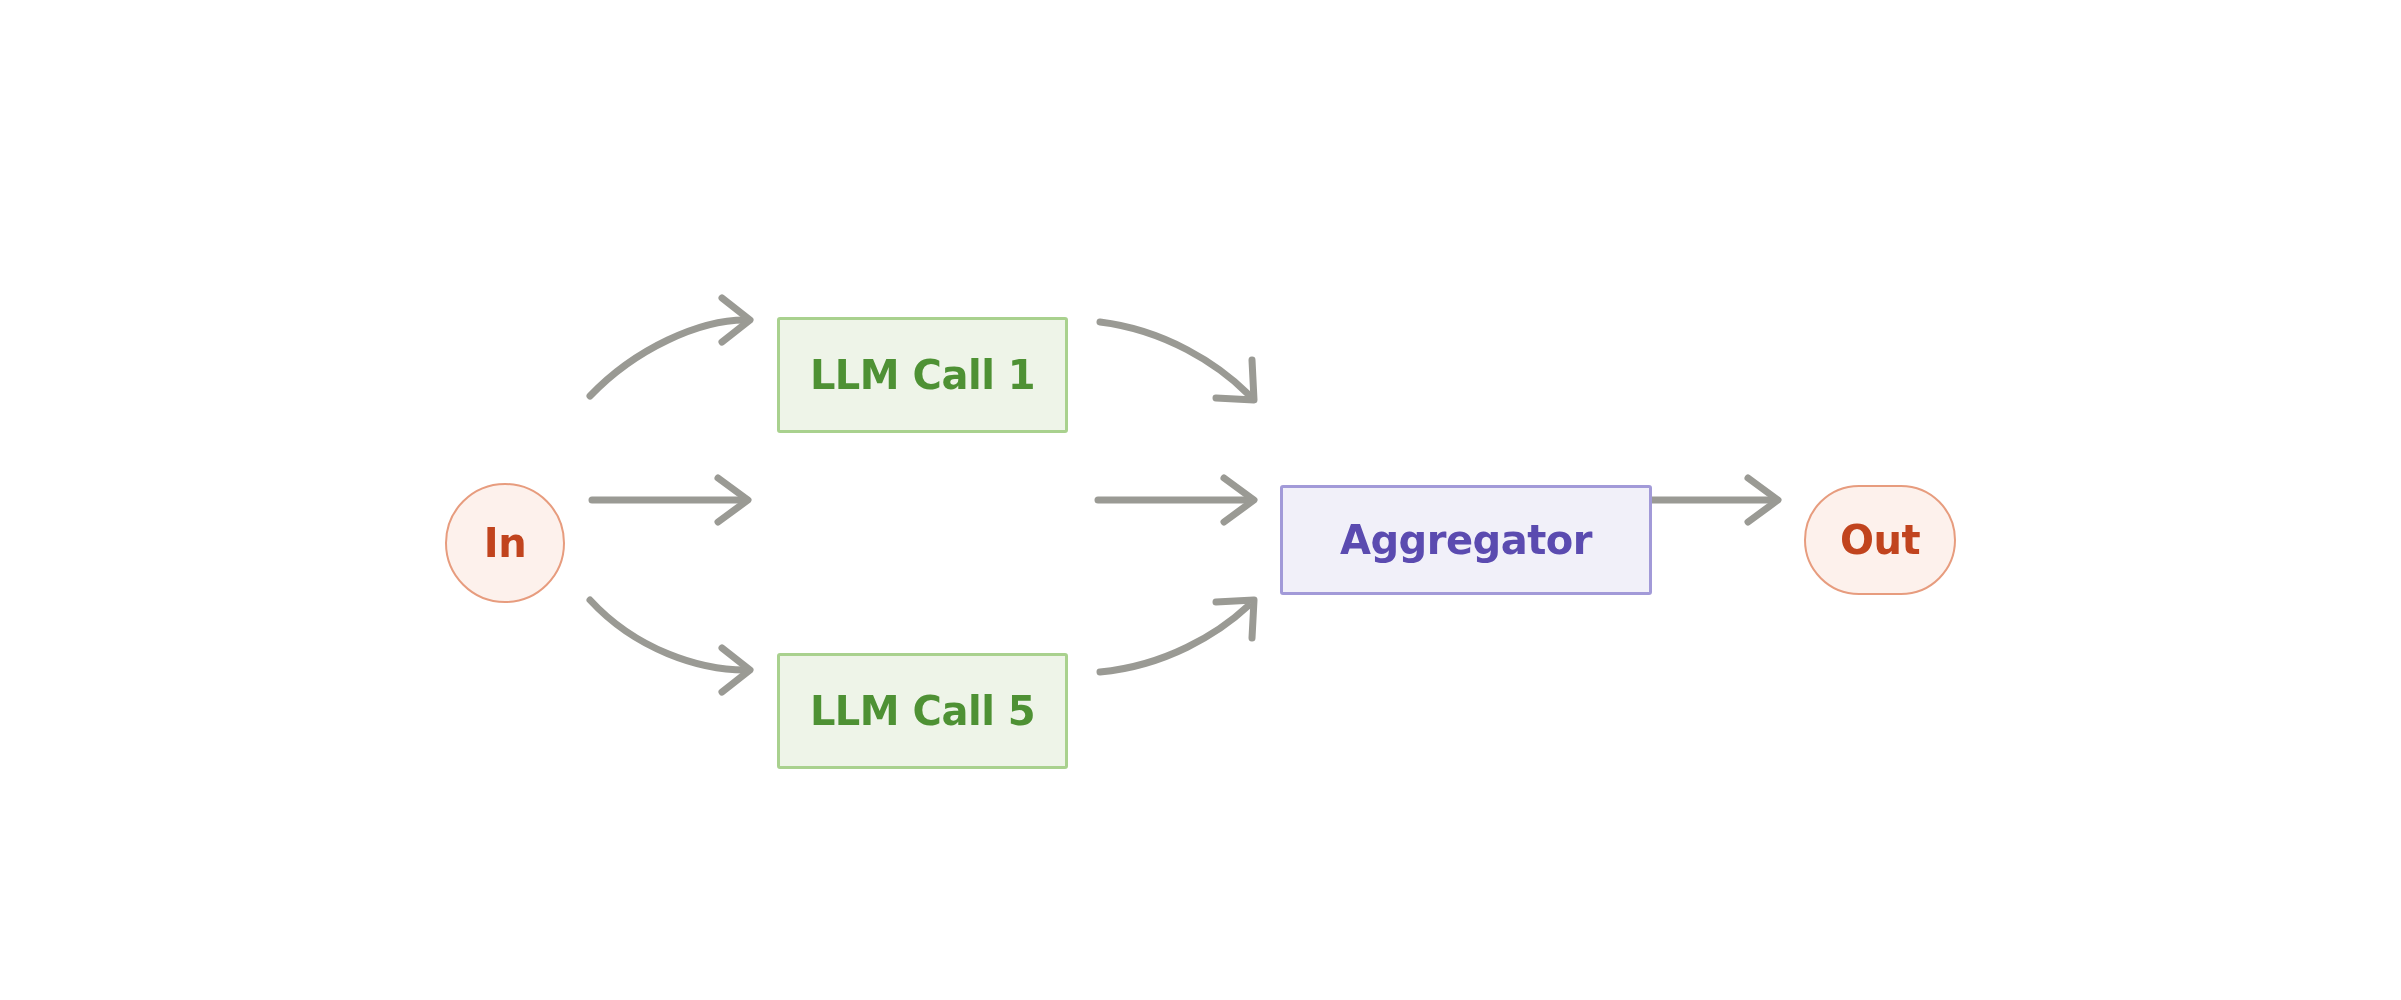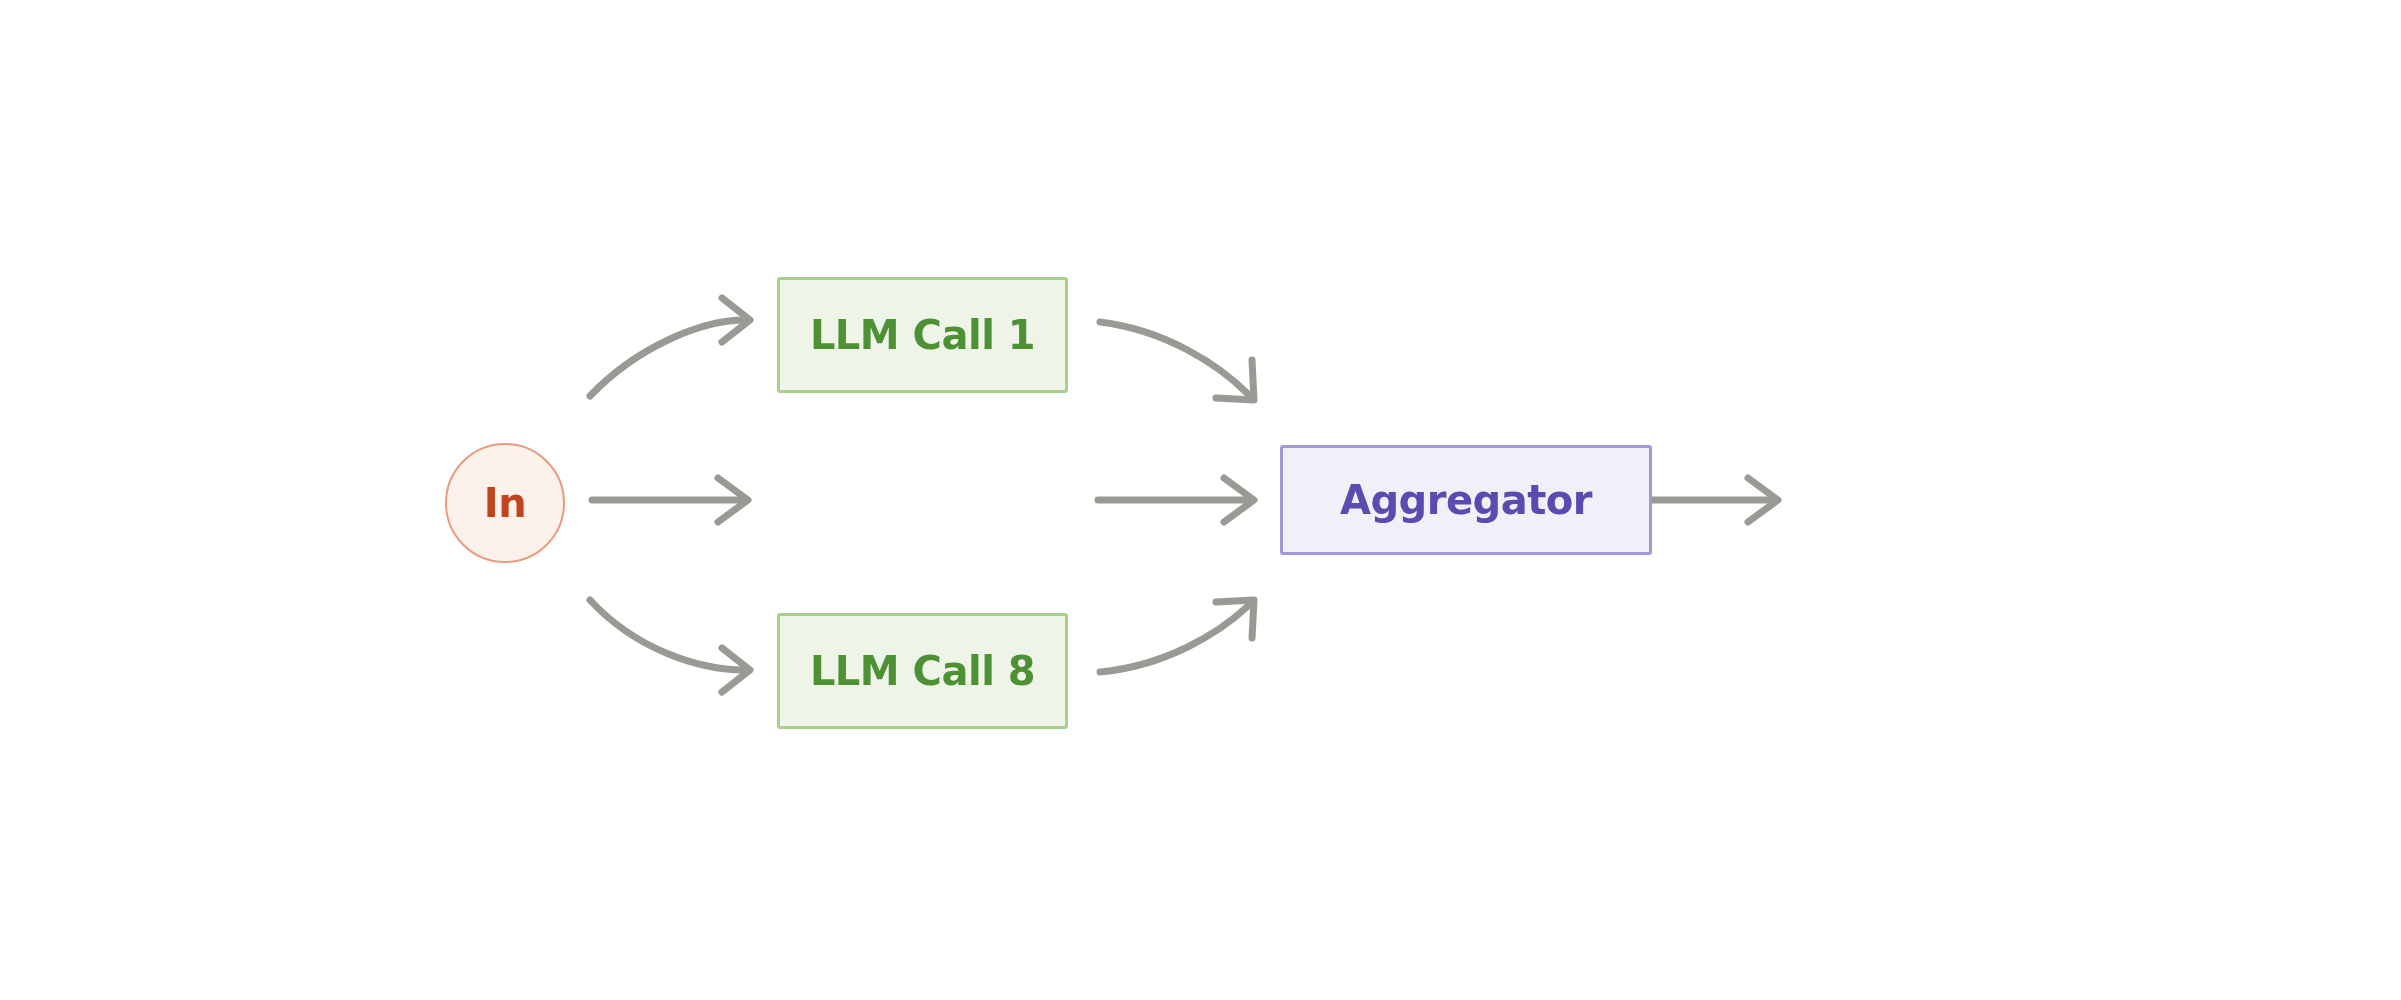--- a/index.html
+++ b/index.html
@@ -30,20 +30,21 @@
   .node {
     position: absolute;
     box-sizing: border-box;
     display: flex;
     align-items: center;
     justify-content: center;
     text-align: right;
     font-weight: bold;
     line-height: 1;
     z-index: 2;
+    margin-top: 40px;
   }
   
   .node-in {
     left: 445px;
     top: 443px;
     width: 120px;
     height: 120px;
     border-radius: 60px;
     background: #fdf1ec;
     border: 2px solid #e79c7e;
@@ -152,21 +153,24 @@
   <div class="node node-in">
     <span>In</span>
   </div>
 
   <div class="node node-llm llm1">
     <span>LLM Call 1</span>
   </div>
 
 
   <div class="node node-llm llm3">
-    <span>LLM Call 8</span>
+    <span>LLM Call 5</span>
   </div>
 
   <div class="node node-agg">
     <span>Aggregator</span>
   </div>
 
+  <div class="node node-out">
+    <span>Out</span>
+  </div>
 
 </div>
 
 </body></html>

